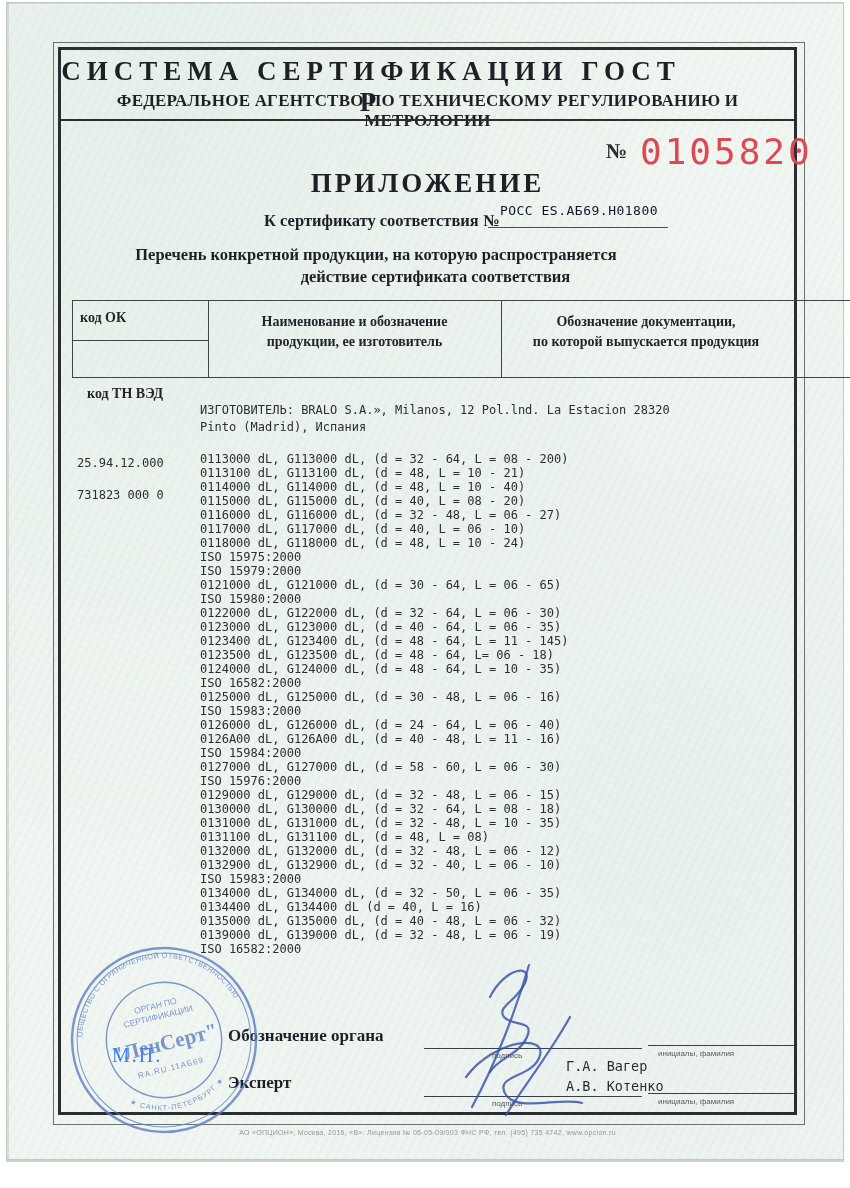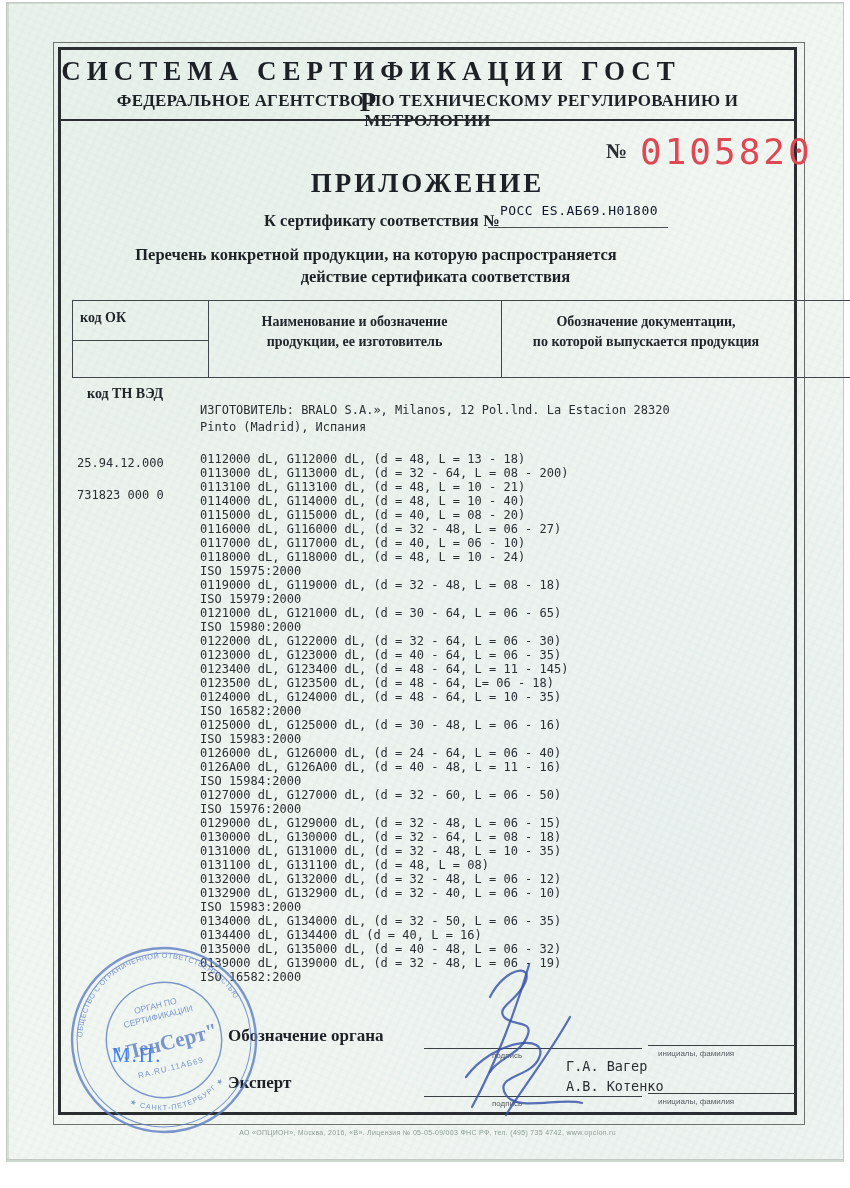--- a/index.html
+++ b/index.html
@@ -118,45 +118,43 @@
   <div class="tbl-cell col-prod r2">продукции, ее изготовитель</div>
   <div class="tbl-cell col-docs r1">Обозначение документации,</div>
   <div class="tbl-cell col-docs r2">по которой выпускается продукция</div>
 </div>
 
 <div class="abs mono manu1">ИЗГОТОВИТЕЛЬ: BRALO S.A.», Milanos, 12 Pol.lnd. La Estacion 28320</div>
 <div class="abs mono manu2">Pinto (Madrid), Испания</div>
 <div class="abs mono code-ok">25.94.12.000</div>
 <div class="abs mono code-tnved">731823 000 0</div>
 <div class="products mono">
-    <div>0112000 dL, G112000 dL, (d = 48, L = 13 - 18)</div>
     <div>0113000 dL, G113000 dL, (d = 32 - 64, L = 08 - 200)</div>
     <div>0113100 dL, G113100 dL, (d = 48, L = 10 - 21)</div>
     <div>0114000 dL, G114000 dL, (d = 48, L = 10 - 40)</div>
     <div>0115000 dL, G115000 dL, (d = 40, L = 08 - 20)</div>
     <div>0116000 dL, G116000 dL, (d = 32 - 48, L = 06 - 27)</div>
     <div>0117000 dL, G117000 dL, (d = 40, L = 06 - 10)</div>
     <div>0118000 dL, G118000 dL, (d = 48, L = 10 - 24)</div>
     <div>ISO 15975:2000</div>
-    <div>0119000 dL, G119000 dL, (d = 32 - 48, L = 08 - 18)</div>
     <div>ISO 15979:2000</div>
     <div>0121000 dL, G121000 dL, (d = 30 - 64, L = 06 - 65)</div>
     <div>ISO 15980:2000</div>
     <div>0122000 dL, G122000 dL, (d = 32 - 64, L = 06 - 30)</div>
     <div>0123000 dL, G123000 dL, (d = 40 - 64, L = 06 - 35)</div>
     <div>0123400 dL, G123400 dL, (d = 48 - 64, L = 11 - 145)</div>
     <div>0123500 dL, G123500 dL, (d = 48 - 64, L= 06 - 18)</div>
     <div>0124000 dL, G124000 dL, (d = 48 - 64, L = 10 - 35)</div>
     <div>ISO 16582:2000</div>
     <div>0125000 dL, G125000 dL, (d = 30 - 48, L = 06 - 16)</div>
     <div>ISO 15983:2000</div>
     <div>0126000 dL, G126000 dL, (d = 24 - 64, L = 06 - 40)</div>
     <div>0126A00 dL, G126A00 dL, (d = 40 - 48, L = 11 - 16)</div>
     <div>ISO 15984:2000</div>
-    <div>0127000 dL, G127000 dL, (d = 32 - 60, L = 06 - 50)</div>
+    <div>0127000 dL, G127000 dL, (d = 58 - 60, L = 06 - 30)</div>
     <div>ISO 15976:2000</div>
     <div>0129000 dL, G129000 dL, (d = 32 - 48, L = 06 - 15)</div>
     <div>0130000 dL, G130000 dL, (d = 32 - 64, L = 08 - 18)</div>
     <div>0131000 dL, G131000 dL, (d = 32 - 48, L = 10 - 35)</div>
     <div>0131100 dL, G131100 dL, (d = 48, L = 08)</div>
     <div>0132000 dL, G132000 dL, (d = 32 - 48, L = 06 - 12)</div>
     <div>0132900 dL, G132900 dL, (d = 32 - 40, L = 06 - 10)</div>
     <div>ISO 15983:2000</div>
     <div>0134000 dL, G134000 dL, (d = 32 - 50, L = 06 - 35)</div>
     <div>0134400 dL, G134400 dL (d = 40, L = 16)</div>

